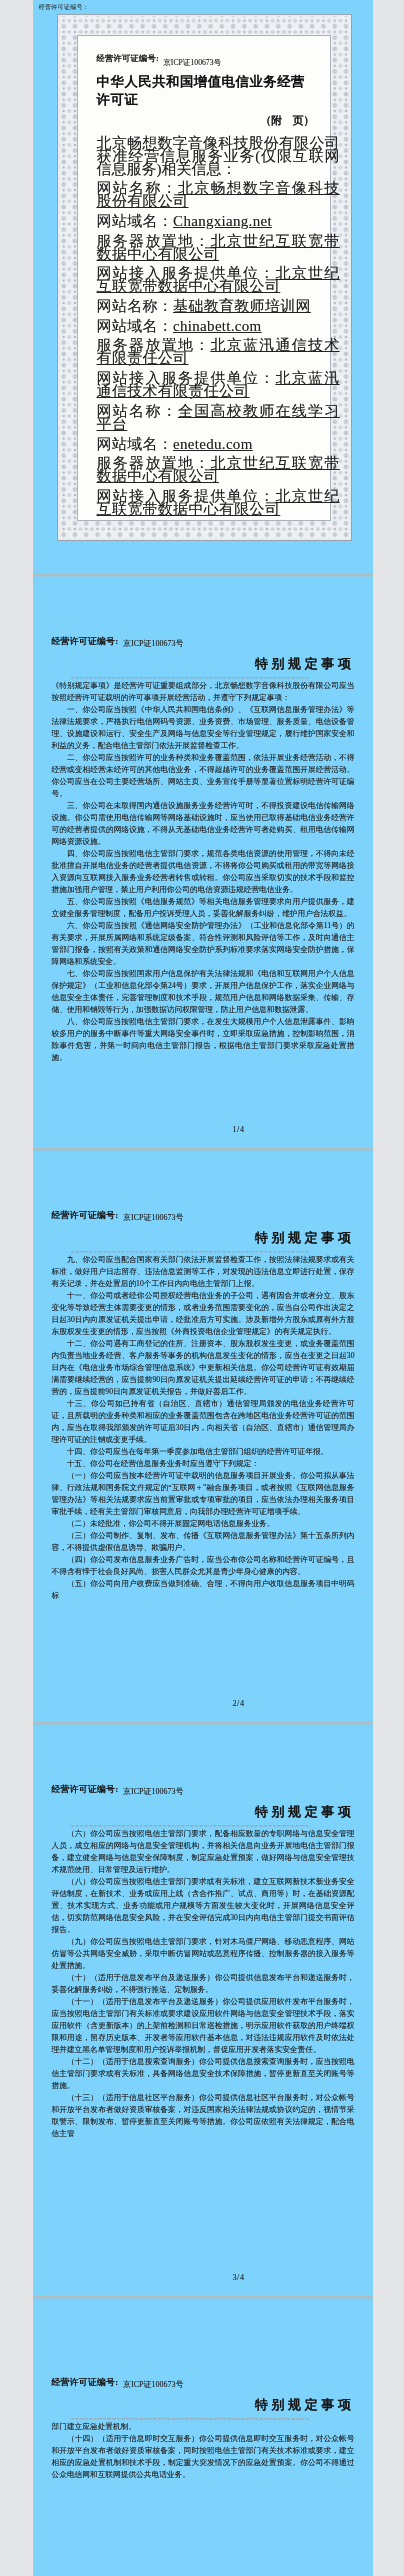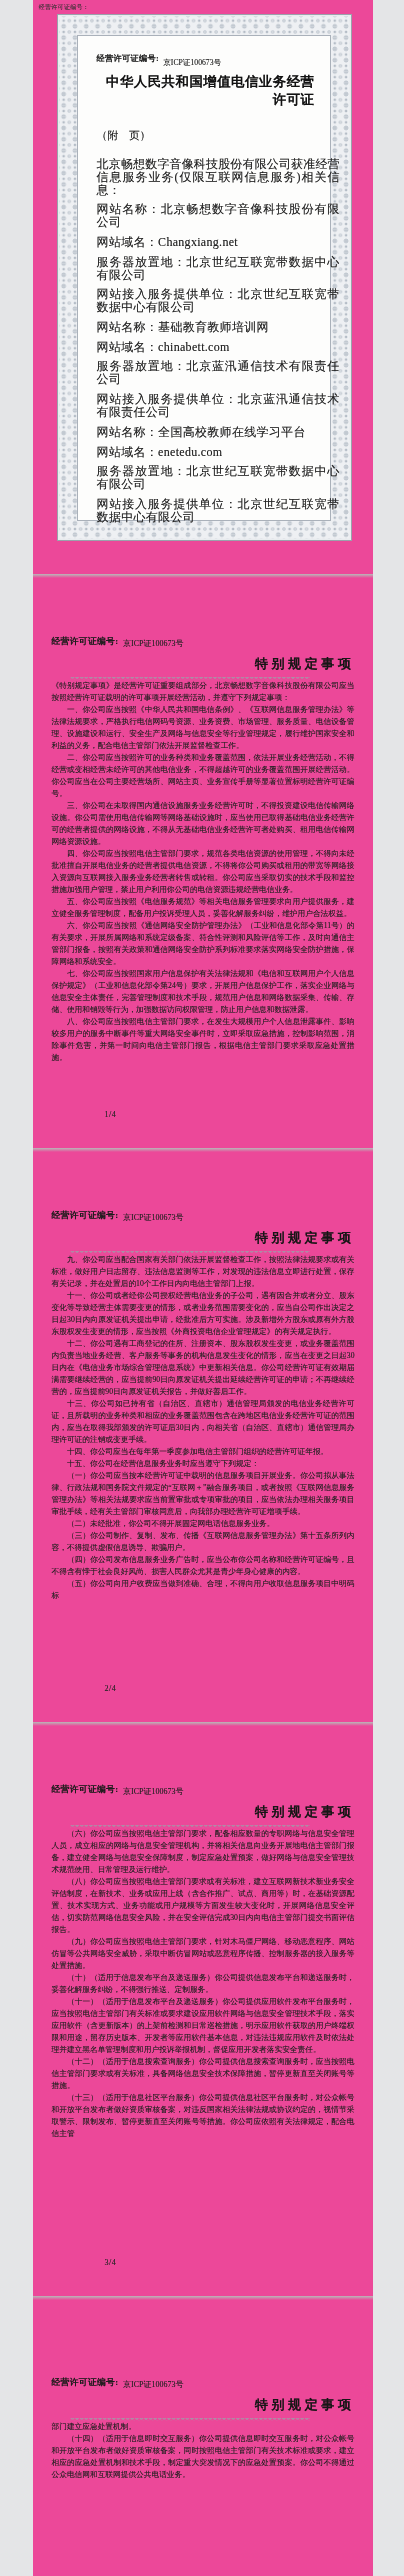--- a/index.html
+++ b/index.html
@@ -6,21 +6,21 @@
   body{
     background:#e4e5e7;
     width:405px;
     font-family:"Liberation Serif","DejaVu Serif",serif;
     color:#262626;
   }
   .doc{width:340px;margin:0 auto;position:relative;}
   .sheet{
     position:relative;
     width:340px;height:574px;
-    background:#ec4899;
+    background:#7dd3fc;
     overflow:hidden;
     text-shadow:0 0 0.2px rgba(0,0,0,.4);
   }
   .sheet.edge::before{
     content:"";position:absolute;top:0;left:0;right:0;height:3.6px;
     background:linear-gradient(#b8b8b8,rgba(255,255,255,0));
   }
   .sheet.last{height:575px;}
 
   
@@ -40,29 +40,29 @@
     box-shadow: inset 0 0 0 1.5px #e9ecef;
   }
   .cert-inner{
     background:#fdfdfc;border:0.5px solid #aab1ba;
     height:100%;box-sizing:border-box;
     padding:17.5px 15.5px 0 18.5px;
   }
   .cno-label{font-size:8.2px;font-weight:600;letter-spacing:0.3px;}
   .cno-value{font-size:7.7px;position:relative;top:3.1px;margin-left:4.1px;}
   .cert-title{
-    margin:8.2px 0 0 0;text-align:right;
+    margin:8.2px 0 0 0;text-align:left;
     font-size:13.4px;font-weight:700;letter-spacing:0.5px;color:#121212;
   }
-  .cert-sub{margin-top:20px;text-align:left;font-size:10.8px;font-weight:400;color:#1a1a1a;}
-  .cert-body{margin-top:15px;font-size:12px;line-height:13px;color:#232323;width:243px;}
+  .cert-sub{margin-top:5px;text-align:right;font-size:10.8px;font-weight:700;color:#1a1a1a;}
+  .cert-body{margin-top:9px;font-size:15px;line-height:13px;color:#232323;width:243px;}
   .cert-intro{margin:0 0 1px 0;text-align:justify;}
   .entry{margin-top:6.7px;text-align:justify;}
   .e-label{letter-spacing:0.3px;}
-  .e-value{letter-spacing:0.3px;}
+  .e-value{letter-spacing:0.3px;text-decoration:underline;}
 
   
   .sp-head{padding:62px 18px 0 19px;}
   .sheet.shift .sp-head{padding-top:81px;}
   .lic-label{font-size:8.8px;font-weight:700;letter-spacing:0.3px;color:#1d1d1d;}
   .lic-value{font-size:8px;position:relative;top:1.5px;margin-left:4.6px;}
   .sp-title{
     margin:7.2px 0 0 0;text-align:right;
     font-size:13px;font-weight:700;letter-spacing:3.6px;color:#161616;
   }
@@ -73,22 +73,22 @@
       linear-gradient(225deg,#9ba1aa 25%,transparent 25%) -2.1px 0,
       linear-gradient(315deg,#9ba1aa 25%,transparent 25%) 0 0,
       linear-gradient(45deg,#9ba1aa 25%,transparent 25%) 0 0;
     background-size:4.6px 4.6px;
   }
   .sp-body{margin-top:0;font-size:7.7px;line-height:12px;color:#242424;}
   .sp-body p{margin:0;text-align:justify;}
   .sp-body p.ind{text-indent:2em;}
   .sp-body p.cont{text-indent:0;}
   .pageno{
-    position:absolute;bottom:29px;left:0;width:100%;
-    padding-left:72px;box-sizing:border-box;
+    position:absolute;bottom:14px;left:0;width:100%;
+    text-align:center;padding-left:72px;box-sizing:border-box;
     font-size:8.2px;color:#2a2a2a;letter-spacing:0.5px;
   }
 </style>
 </head>
 <body>
 
 <div class="doc">
 
   <div class="sheet">
     <div class="tiny-no">经营许可证编号：</div>

